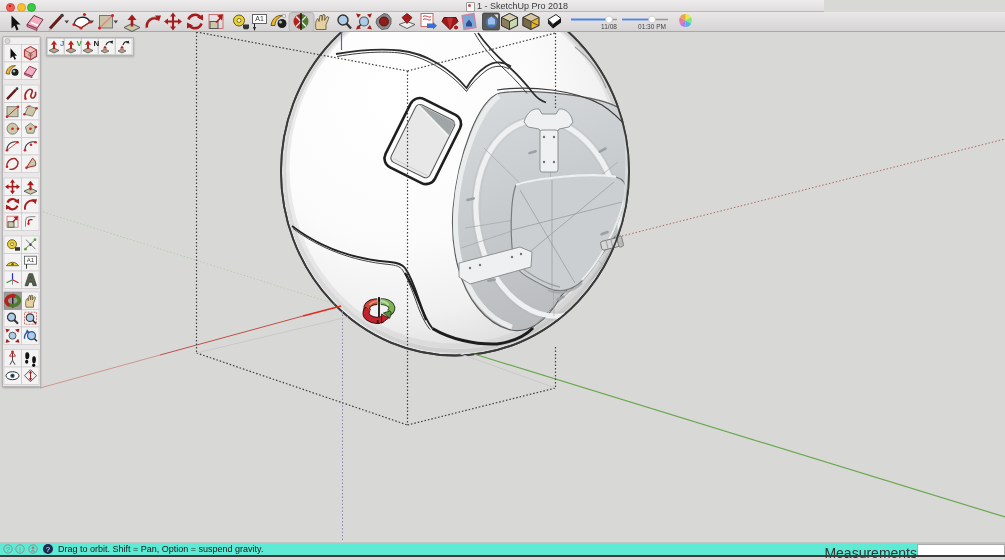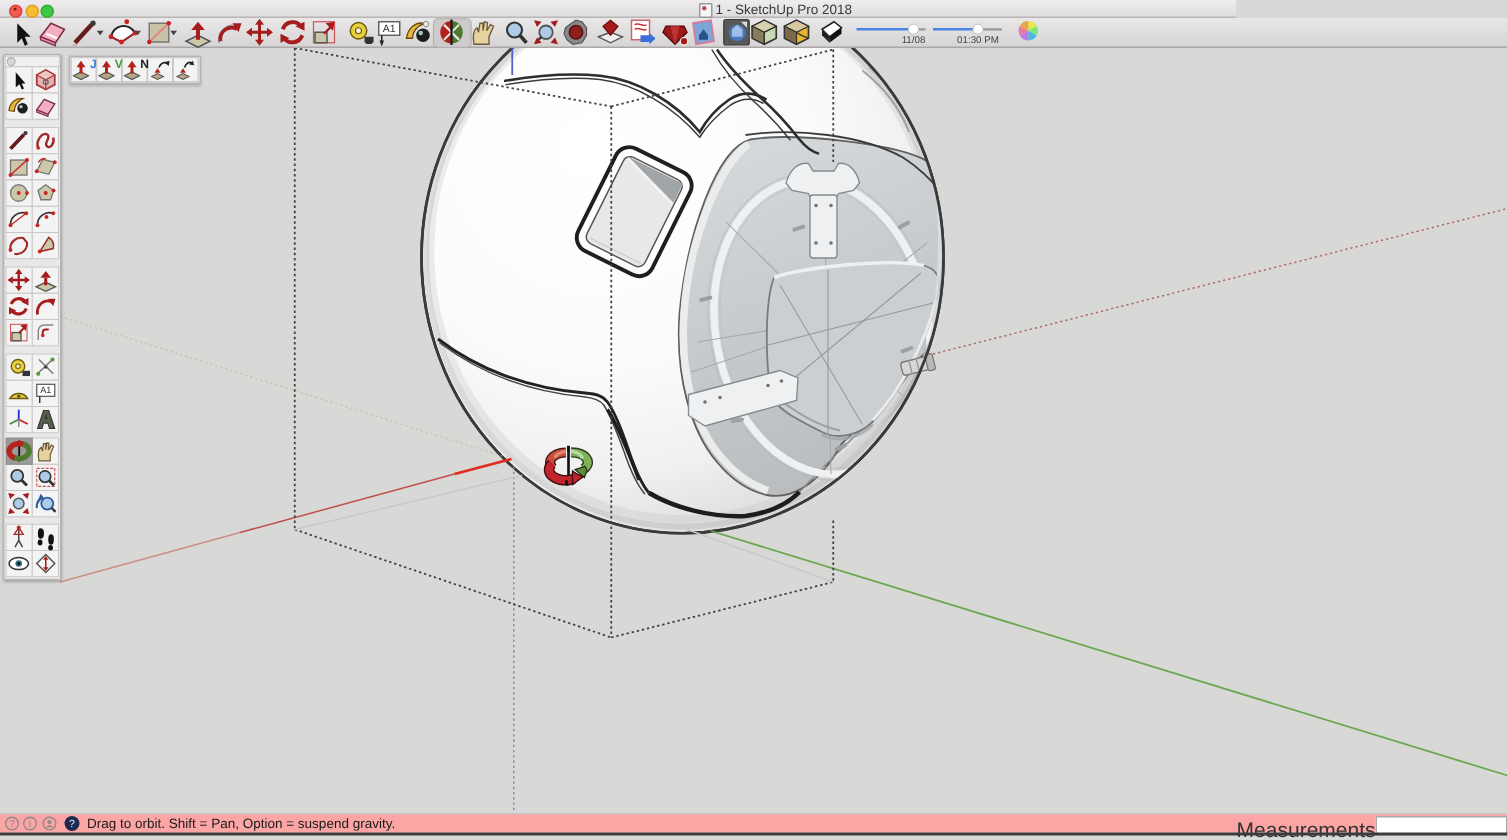--- a/index.html
+++ b/index.html
@@ -9,21 +9,21 @@
 #title{position:absolute;left:477px;top:0px;font-size:9px;color:#3a3a3a;line-height:12px}
 #ticon{position:absolute;left:466px;top:2px;width:7px;height:8px;background:#f7f7f7;border:0.5px solid #999;border-radius:1px}
 #ticon:after{content:"";position:absolute;left:1px;top:1px;width:3px;height:3px;background:#c05050;border-radius:50%}
 #toolbar{position:absolute;left:0;top:12px;width:1005px;height:20px;
   background:linear-gradient(#e9e7e7,#d6d4d4);border-bottom:1px solid #a9a7a7;box-sizing:border-box}
 #canvas{position:absolute;left:0;top:32px;width:1005px;height:510px}
 #palette{position:absolute;left:2px;top:36px;width:37px;height:349px;background:#ebebeb;
   border:1px solid #b5b3b3;border-radius:2px;box-shadow:0 1px 2px rgba(0,0,0,.25)}
 #sandbar{position:absolute;left:46px;top:37px;width:86px;height:17px;background:#e8e8e8;
   border:1px solid #b5b3b3;box-shadow:0 1px 2px rgba(0,0,0,.2)}
-#statusbar{position:absolute;left:0;top:542px;width:1005px;height:13px;background:#fca5a5;
+#statusbar{position:absolute;left:0;top:542px;width:1005px;height:13px;background:#5eead4;
   border-top:1px solid #c6c6c6;box-sizing:border-box}
 #stattext{position:absolute;left:58px;top:1px;font-size:9px;color:#1a1a1a}
 #meas{position:absolute;right:88px;top:1.5px;font-size:14px;color:#333}
 #measbox{position:absolute;right:0px;top:0.5px;width:86px;height:11px;background:#fff;border:1px solid #aaa}
 #botline{position:absolute;left:0;top:555px;width:1005px;height:1.5px;background:#3c3c3c}
 svg{display:block}
 </style></head><body>
 
 <div id="titlebar">
   <div class="tl" style="left:6px;background:#f35c51;border:0.5px solid #d8433c"></div>

